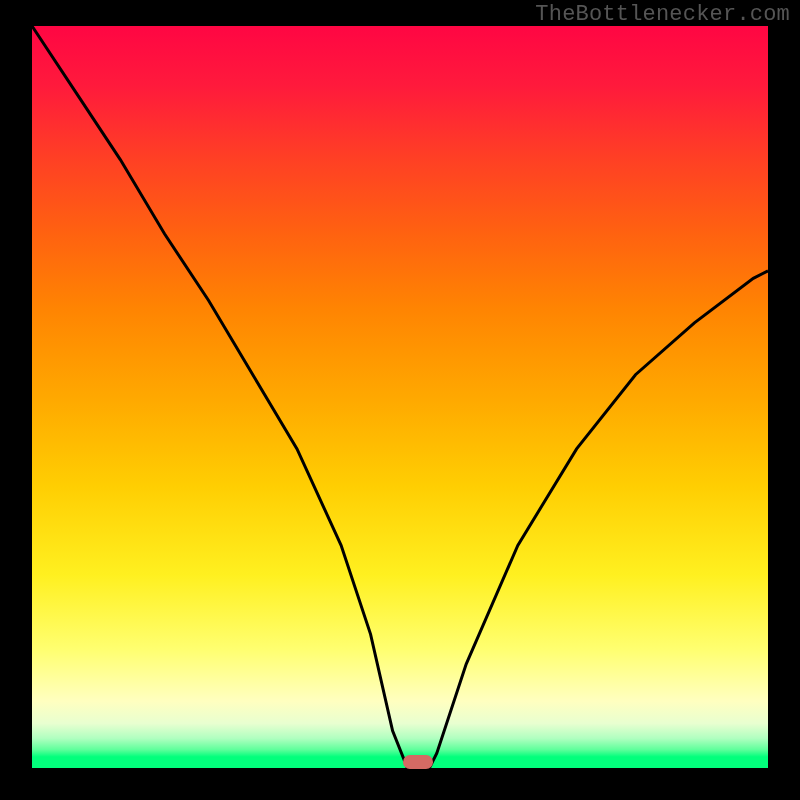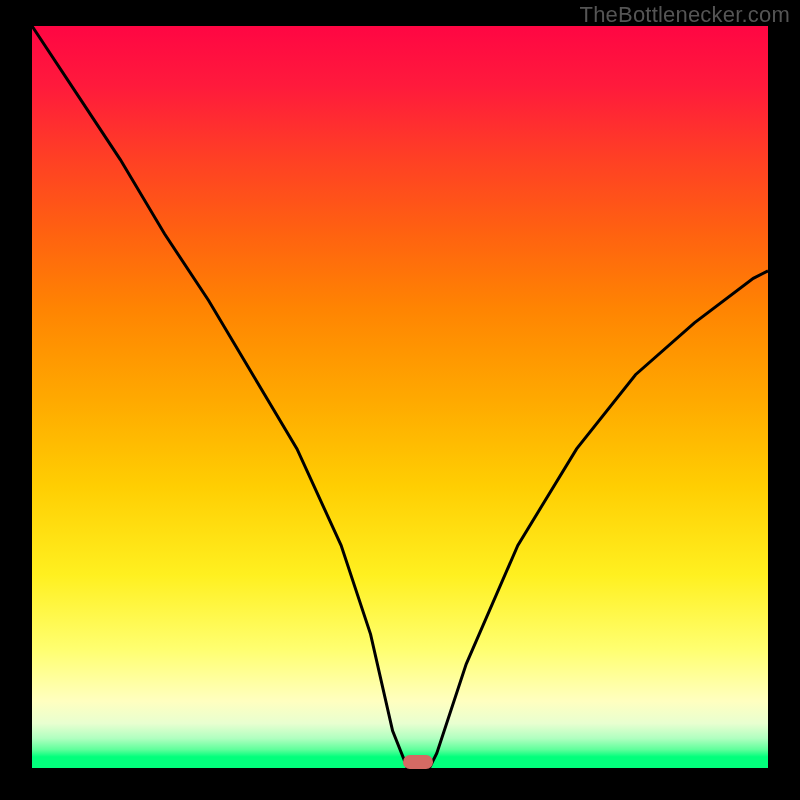--- a/index.html
+++ b/index.html
@@ -8,20 +8,21 @@
     width: 800px;
     height: 800px;
     overflow: hidden;
     background: #000;
     font-family: Arial, Helvetica, sans-serif;
   }
   .container {
     position: relative;
     width: 800px;
     height: 800px;
+    font-family: Liberation Mono, monospace;
   }
   .watermark {
     position: absolute;
     top: 2px;
     right: 10px;
     color: #555555;
     font-size: 22px;
     font-weight: 500;
     letter-spacing: 0.2px;
     z-index: 20;

